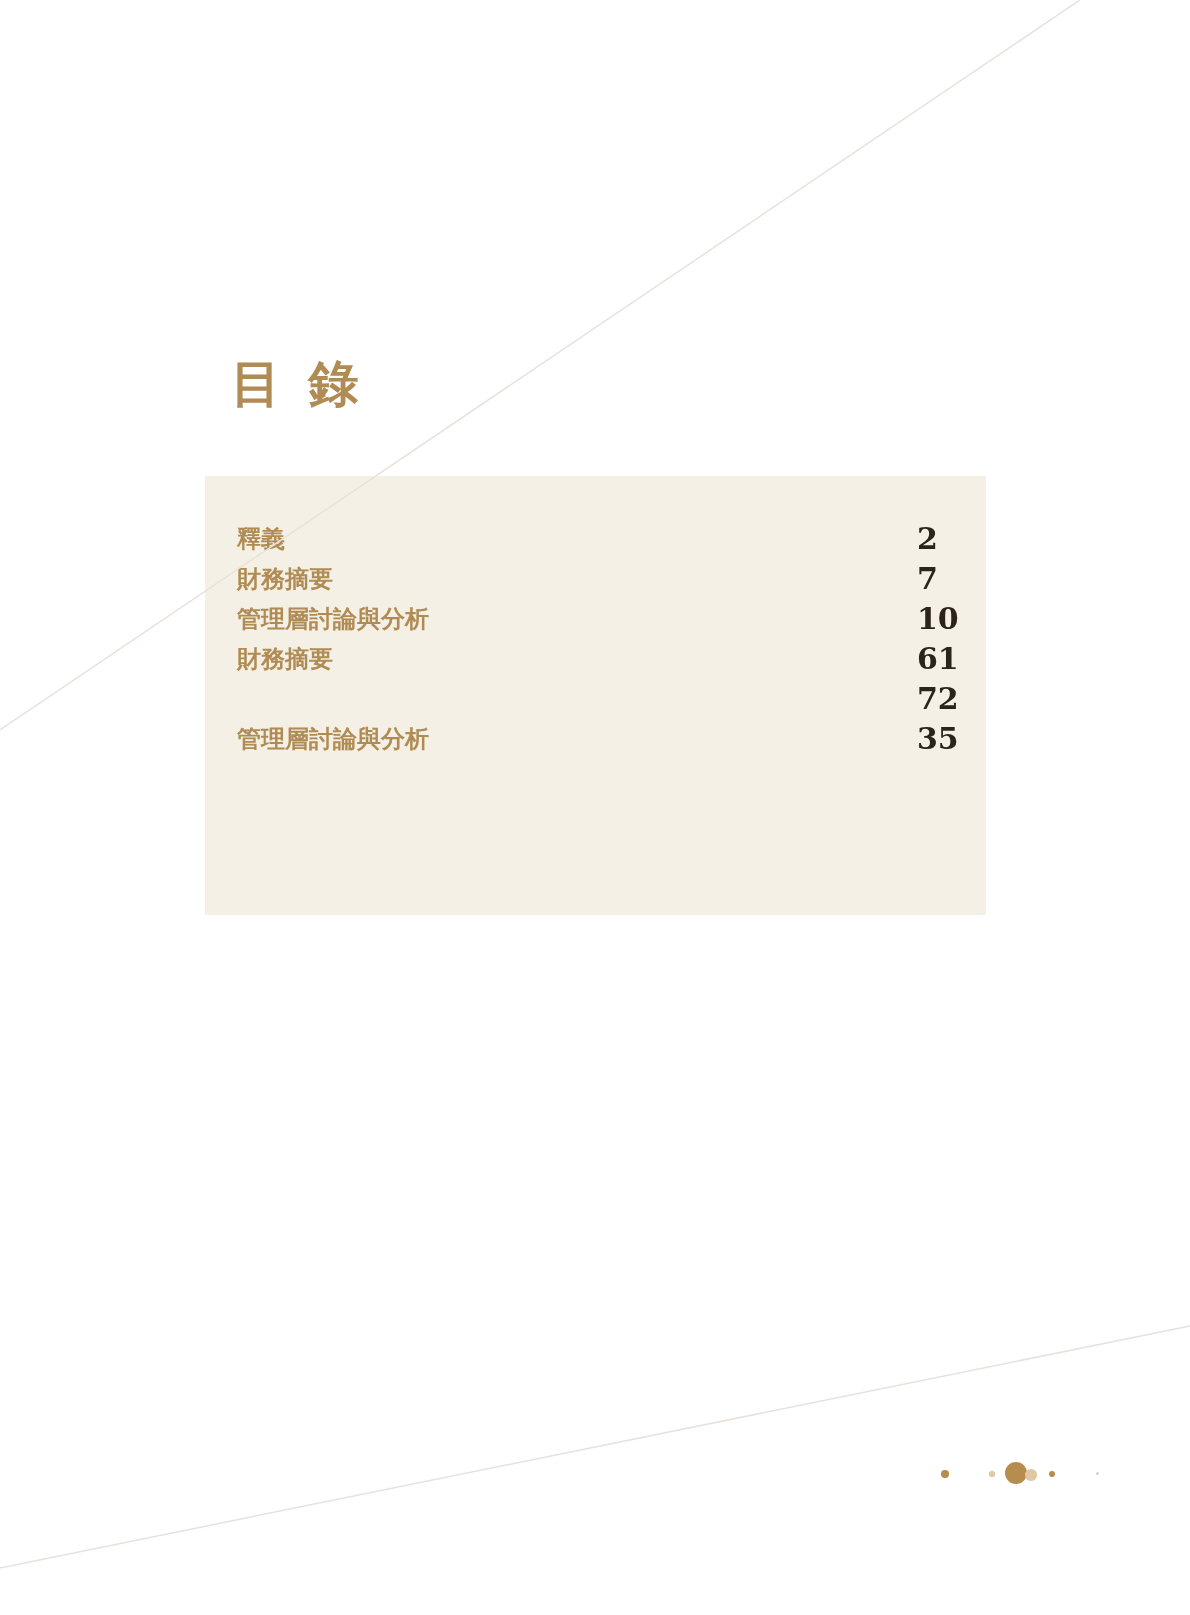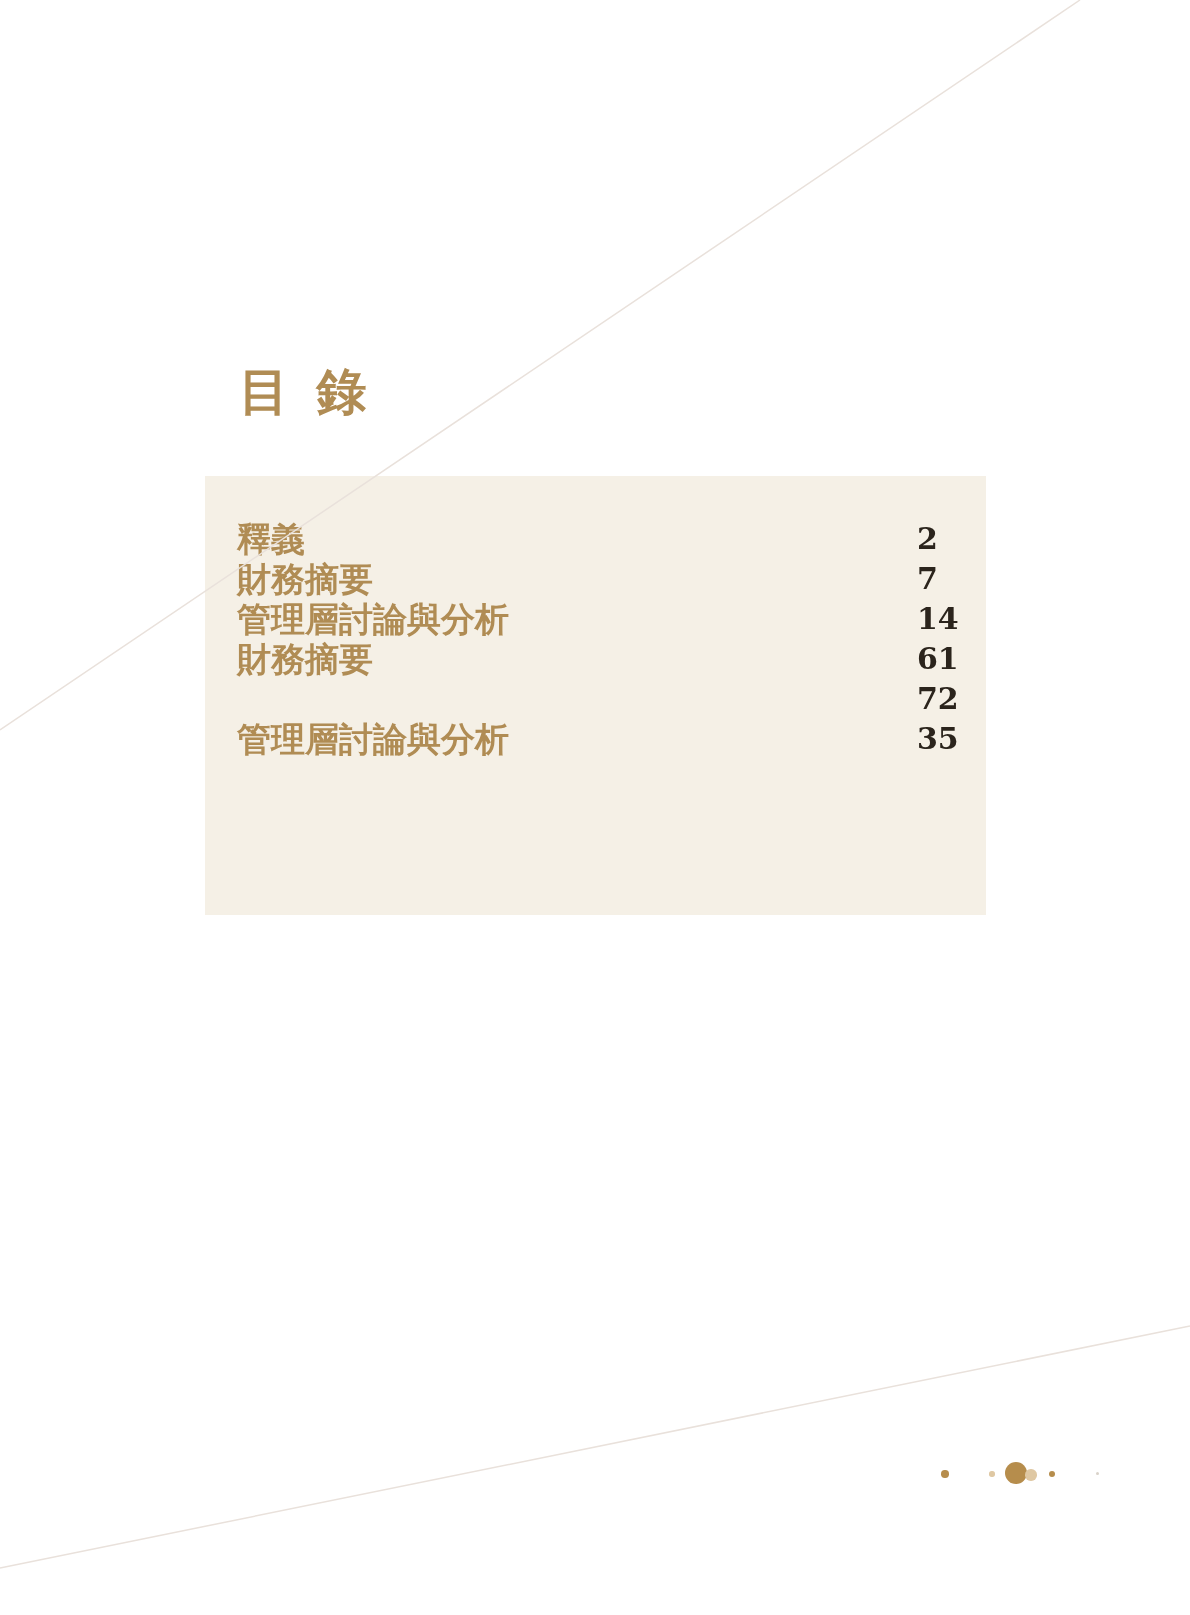--- a/index.html
+++ b/index.html
@@ -26,21 +26,21 @@
   .lines line{stroke:var(--hairline);stroke-width:1.5;}
   .panel{
     position:absolute;
     left:205px;top:476px;width:781px;height:439px;
     background:var(--panel-background);
     z-index:1;
   }
   .title{
     position:absolute;
     left:231px;top:359px;
-    margin:8px;
+    margin:0;
     font-size:50px;
     font-weight:bold;
     line-height:50px;
     letter-spacing:5px;
     color:var(--accent-gold);
     z-index:3;
     white-space:nowrap;
   }
   .rows{
     position:absolute;
@@ -48,21 +48,21 @@
     padding:43px 0 0 32px;
     z-index:3;
   }
   .row{
     position:relative;
     height:40px;
     line-height:40px;
     white-space:nowrap;
   }
   .row .label{
-    font-size:34px;
+    font-size:24px;
     font-weight:bold;
     color:var(--accent-gold);
   }
   .row .num{
     position:absolute;
     left:680px;top:0;
     line-height:40px;
     font-size:30px;
     font-weight:bold;
     color:var(--page-number-ink);
@@ -93,21 +93,21 @@
   </div>
 
 
   <div class="row">
     <span class="label">財務摘要</span>
     <span class="num">7</span>
   </div>
 
   <div class="row">
     <span class="label">管理層討論與分析</span>
-    <span class="num">14</span>
+    <span class="num">10</span>
   </div>
 
   <div class="row">
     <span class="label">財務摘要</span>
     <span class="num">61</span>
   </div>
 
   <div class="row">
     <span class="num">72</span>
   </div>

